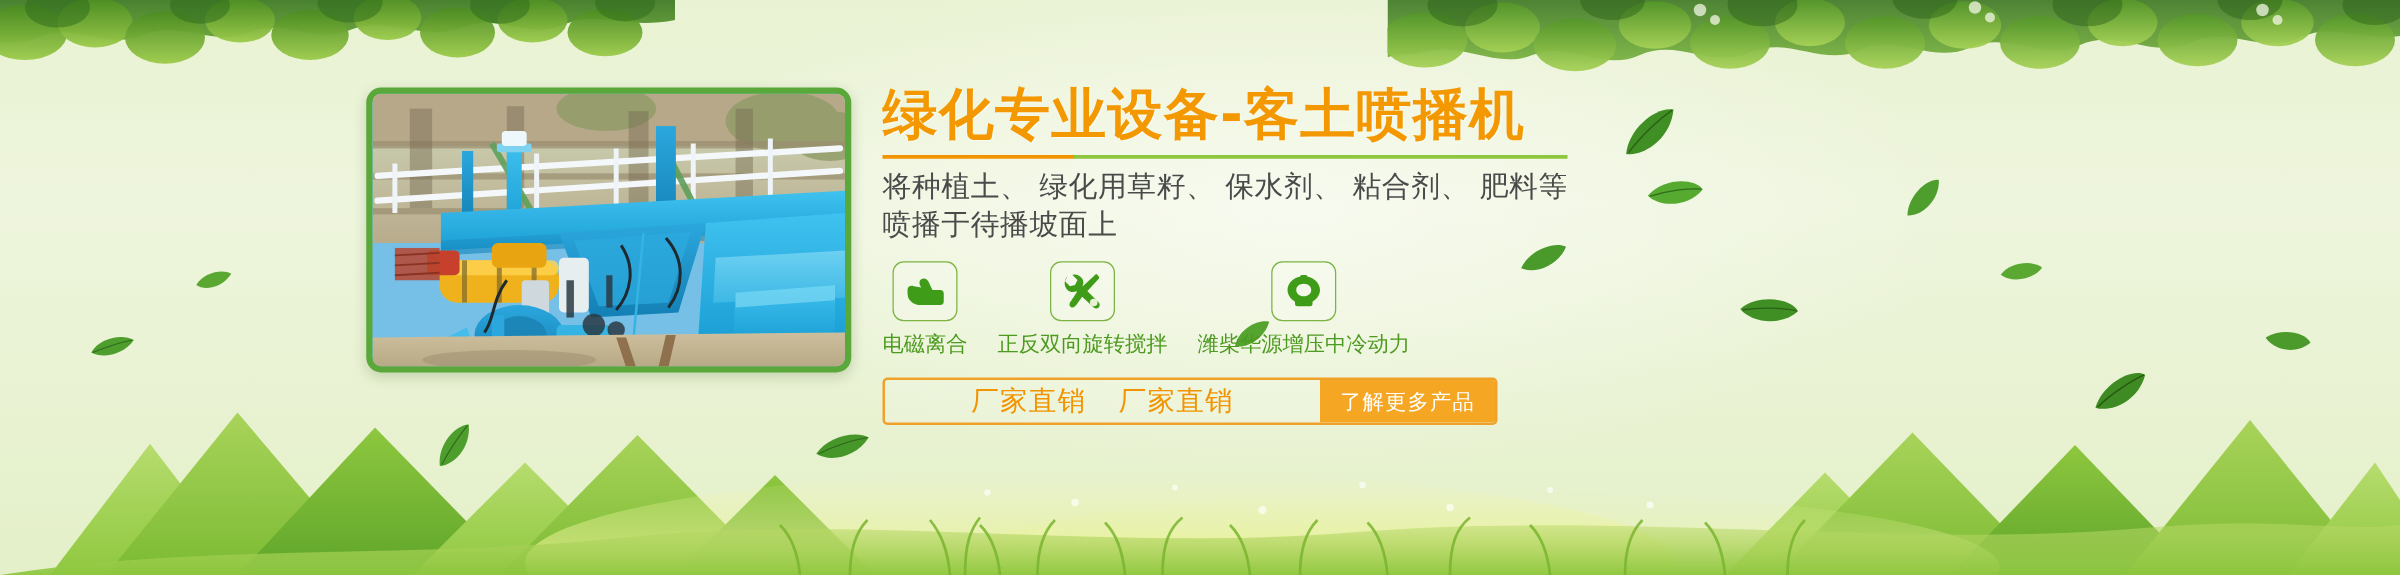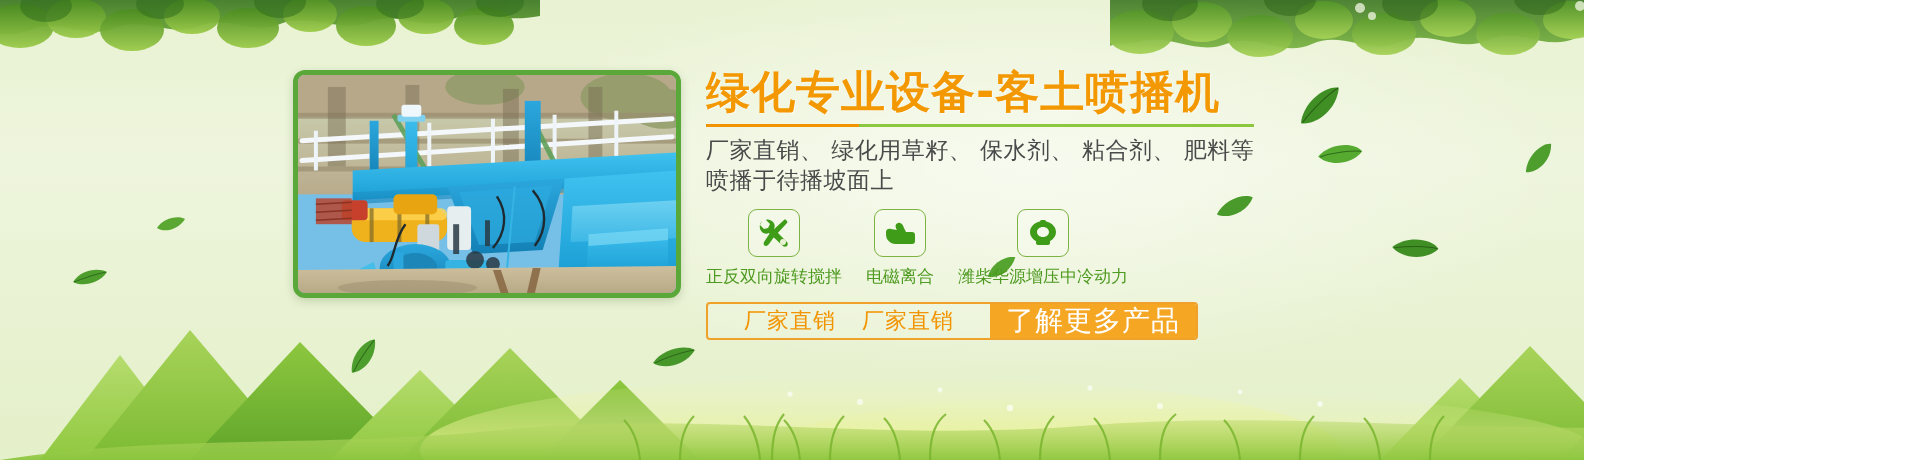--- a/index.html
+++ b/index.html
@@ -4,21 +4,21 @@
 <style>
   * { box-sizing: border-box; margin: 0; padding: 0; }
   html, body {
     width: 1920px; height: 460px;
     font-family: "DejaVu Sans", "Liberation Sans", sans-serif;
     overflow: hidden;
   }
 
   .banner {
     position: relative;
-    width: 1584px; height: 460px;
+    width: 1920px; height: 460px;
     background: linear-gradient(180deg, #e9f2d2 0%, #eef5dd 35%, #eaf3d5 60%, #e4f0c9 100%);
     overflow: hidden;
   }
 
   
   .glow {
     position: absolute; left: 480px; top: -40px;
     width: 1100px; height: 420px;
     background: radial-gradient(ellipse at center, rgba(255,255,255,.55) 0%, rgba(255,255,255,0) 70%);
     pointer-events: none;
@@ -122,21 +122,21 @@
     color: #f29400;
     font-size: 22px;
     letter-spacing: 1px;
     white-space: nowrap;
   }
   .cta-btn {
     background: #f5a623;
     color: #ffffff;
     display: flex; align-items: center; justify-content: center;
     padding: 0 16px;
-    font-size: 28px;
+    font-size: 17px;
     letter-spacing: 1px;
     white-space: nowrap;
     cursor: pointer;
   }
 </style>
 </head>
 <body>
 
 <div class="banner">
 
@@ -475,50 +475,50 @@
       <ellipse cx="110" cy="214" rx="70" ry="8" fill="#9b8e6e" opacity=".5"></ellipse>
     </svg>
   </div>
 
   <div class="content">
 
     <div class="headline">绿化专业设备-客土喷播机</div>
 
     <div class="divider"></div>
 
-    <div class="subtitle">厂家直销、 绿化用草籽、 保水剂、 粘合剂、 肥料等</div>
+    <div class="subtitle">将种植土、 绿化用草籽、 保水剂、 粘合剂、 肥料等</div>
     <div class="subtitle" style="margin-top:0;">喷播于待播坡面上</div>
 
     <div class="features">
+
+      <div class="feature">
+        <div class="icon-box">
+          <svg width="32" height="28" viewBox="0 0 32 28">
+            <path d="M2,13 C2,10 5,9 7,10 L13,11 C11,8 11,5 14,4 C17,3 19,6 20,9 L22,13 L28,13 C30,13 31,14 31,16 L31,22 C31,24 30,25 28,25 L12,25 C8,25 5,23 3,20 C2,18 2,15 2,13 Z" fill="#3f9c18"></path>
+            <rect x="22" y="14" width="8" height="10" rx="1.5" fill="#3f9c18"></rect>
+          </svg>
+        </div>
+        <div class="feature-label">电磁离合</div>
+      </div>
 
       <div class="feature">
         <div class="icon-box">
           <svg width="32" height="30" viewBox="0 0 32 30">
             <path d="M4,3 C1,6 1,11 4,14 C6,16 9,16 11,15 L25,28 C26,29 28,29 29,28 C30,27 30,25 29,24 L16,11 C17,9 17,6 15,4 C13,2 10,1 8,2 L12,6 L10,10 L6,11 L2,7 Z" fill="#3f9c18"></path>
             <path d="M28,2 C29,3 30,4 29,5 L17,18 L13,14 L26,2 C27,1 27,1 28,2 Z" fill="#3f9c18"></path>
             <path d="M12,15 L6,24 C5,26 6,28 8,28 C9,28 10,27 11,26 L16,19 Z" fill="#3f9c18"></path>
             <circle cx="25" cy="24" r="3" fill="#e9f2d2"></circle>
           </svg>
         </div>
         <div class="feature-label">正反双向旋转搅拌</div>
       </div>
 
       <div class="feature">
         <div class="icon-box">
           <svg width="32" height="28" viewBox="0 0 32 28">
-            <path d="M2,13 C2,10 5,9 7,10 L13,11 C11,8 11,5 14,4 C17,3 19,6 20,9 L22,13 L28,13 C30,13 31,14 31,16 L31,22 C31,24 30,25 28,25 L12,25 C8,25 5,23 3,20 C2,18 2,15 2,13 Z" fill="#3f9c18"></path>
-            <rect x="22" y="14" width="8" height="10" rx="1.5" fill="#3f9c18"></rect>
-          </svg>
-        </div>
-        <div class="feature-label">电磁离合</div>
-      </div>
-
-      <div class="feature">
-        <div class="icon-box">
-          <svg width="32" height="28" viewBox="0 0 32 28">
             <path d="M16,2 C9,2 3,7 3,13 C3,19 9,24 16,24 C23,24 29,19 29,13 C29,7 23,2 16,2 Z M16,18 C12.5,18 10,15.8 10,13 C10,10.2 12.5,8 16,8 C19.5,8 22,10.2 22,13 C22,15.8 19.5,18 16,18 Z" fill="#3f9c18"></path>
             <rect x="13" y="1" width="6" height="6" rx="1.5" fill="#3f9c18"></rect>
             <rect x="9" y="20" width="14" height="6" rx="2" fill="#3f9c18"></rect>
           </svg>
         </div>
         <div class="feature-label">潍柴华源增压中冷动力</div>
       </div>
 
     </div>
 

